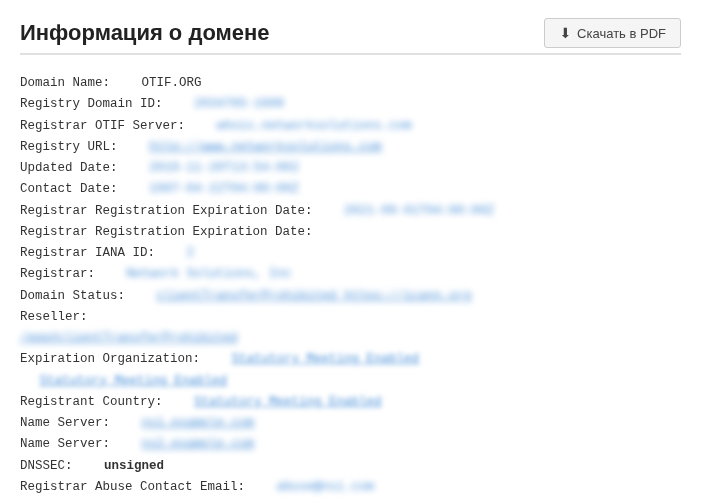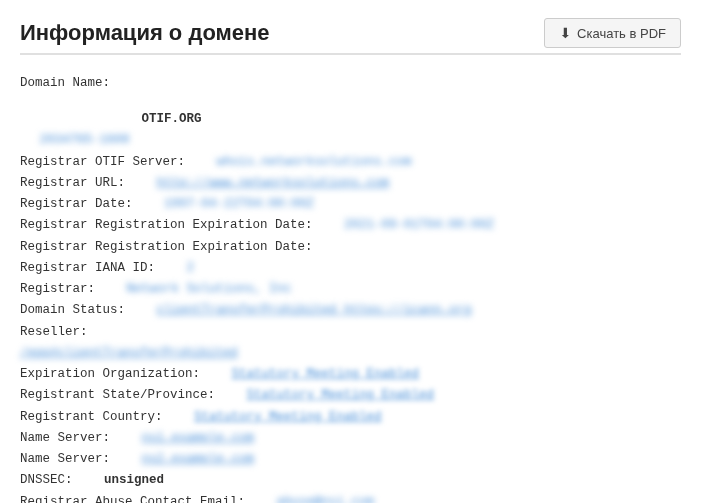--- a/index.html
+++ b/index.html
@@ -89,43 +89,49 @@
       <span style="font-size:14px;">⬇</span>
       <span>Скачать в PDF</span>
     </button>
   </div>
 
   <div class="whois-content">
 
     <div class="whois-line">
       <span class="label-part">Domain Name:</span>
       <span>&nbsp;</span>
-      <span class="value-normal" style="font-weight:bold;margin-top:36px;">OTIF.ORG</span>
-    </div>
-
-    <div class="whois-line">
+      <span class="value-normal" style="font-weight:normal;">OTIF.ORG</span>
+    </div>
+
+    <div class="whois-line">
+      <span class="label-part">Registry Domain ID:</span>
       <span>&nbsp;</span>
       <span class="value-blur">2034765-1608</span>
     </div>
 
     <div class="whois-line">
       <span class="label-part">Registrar OTIF Server:</span>
       <span>&nbsp;</span>
       <span class="value-blur">whois.networksolutions.com</span>
     </div>
 
     <div class="whois-line">
-      <span class="label-part">Registrar URL:</span>
+      <span class="label-part">Registry URL:</span>
       <span>&nbsp;</span>
       <span class="value-link-blur">http://www.networksolutions.com</span>
     </div>
 
-
-    <div class="whois-line">
-      <span class="label-part">Registrar Date:</span>
+    <div class="whois-line">
+      <span class="label-part">Updated Date:</span>
+      <span>&nbsp;</span>
+      <span class="value-blur">2019-11-20T13:54:002</span>
+    </div>
+
+    <div class="whois-line">
+      <span class="label-part">Contact Date:</span>
       <span>&nbsp;</span>
       <span class="value-blur">1997-04-22T04:00:00Z</span>
     </div>
 
     <div class="whois-line">
       <span class="label-part">Registrar Registration Expiration Date:</span>
       <span>&nbsp;</span>
       <span class="value-blur">2021-09-01T04:00:00Z</span>
     </div>
 
@@ -158,21 +164,20 @@
       <span class="value-link-blur">/epp#clientTransferProhibited</span>
     </div>
 
     <div class="whois-line">
       <span class="label-part">Expiration Organization:</span>
       <span>&nbsp;</span>
       <span class="highlight-blur">Statutory Meeting Enabled</span>
     </div>
 
     <div class="whois-line">
-      <span class="label-part">Registrant State/Province:</span>
       <span>&nbsp;</span>
       <span class="highlight-blur">Statutory Meeting Enabled</span>
     </div>
 
     <div class="whois-line">
       <span class="label-part">Registrant Country:</span>
       <span>&nbsp;</span>
       <span class="highlight-blur">Statutory Meeting Enabled</span>
     </div>
 

